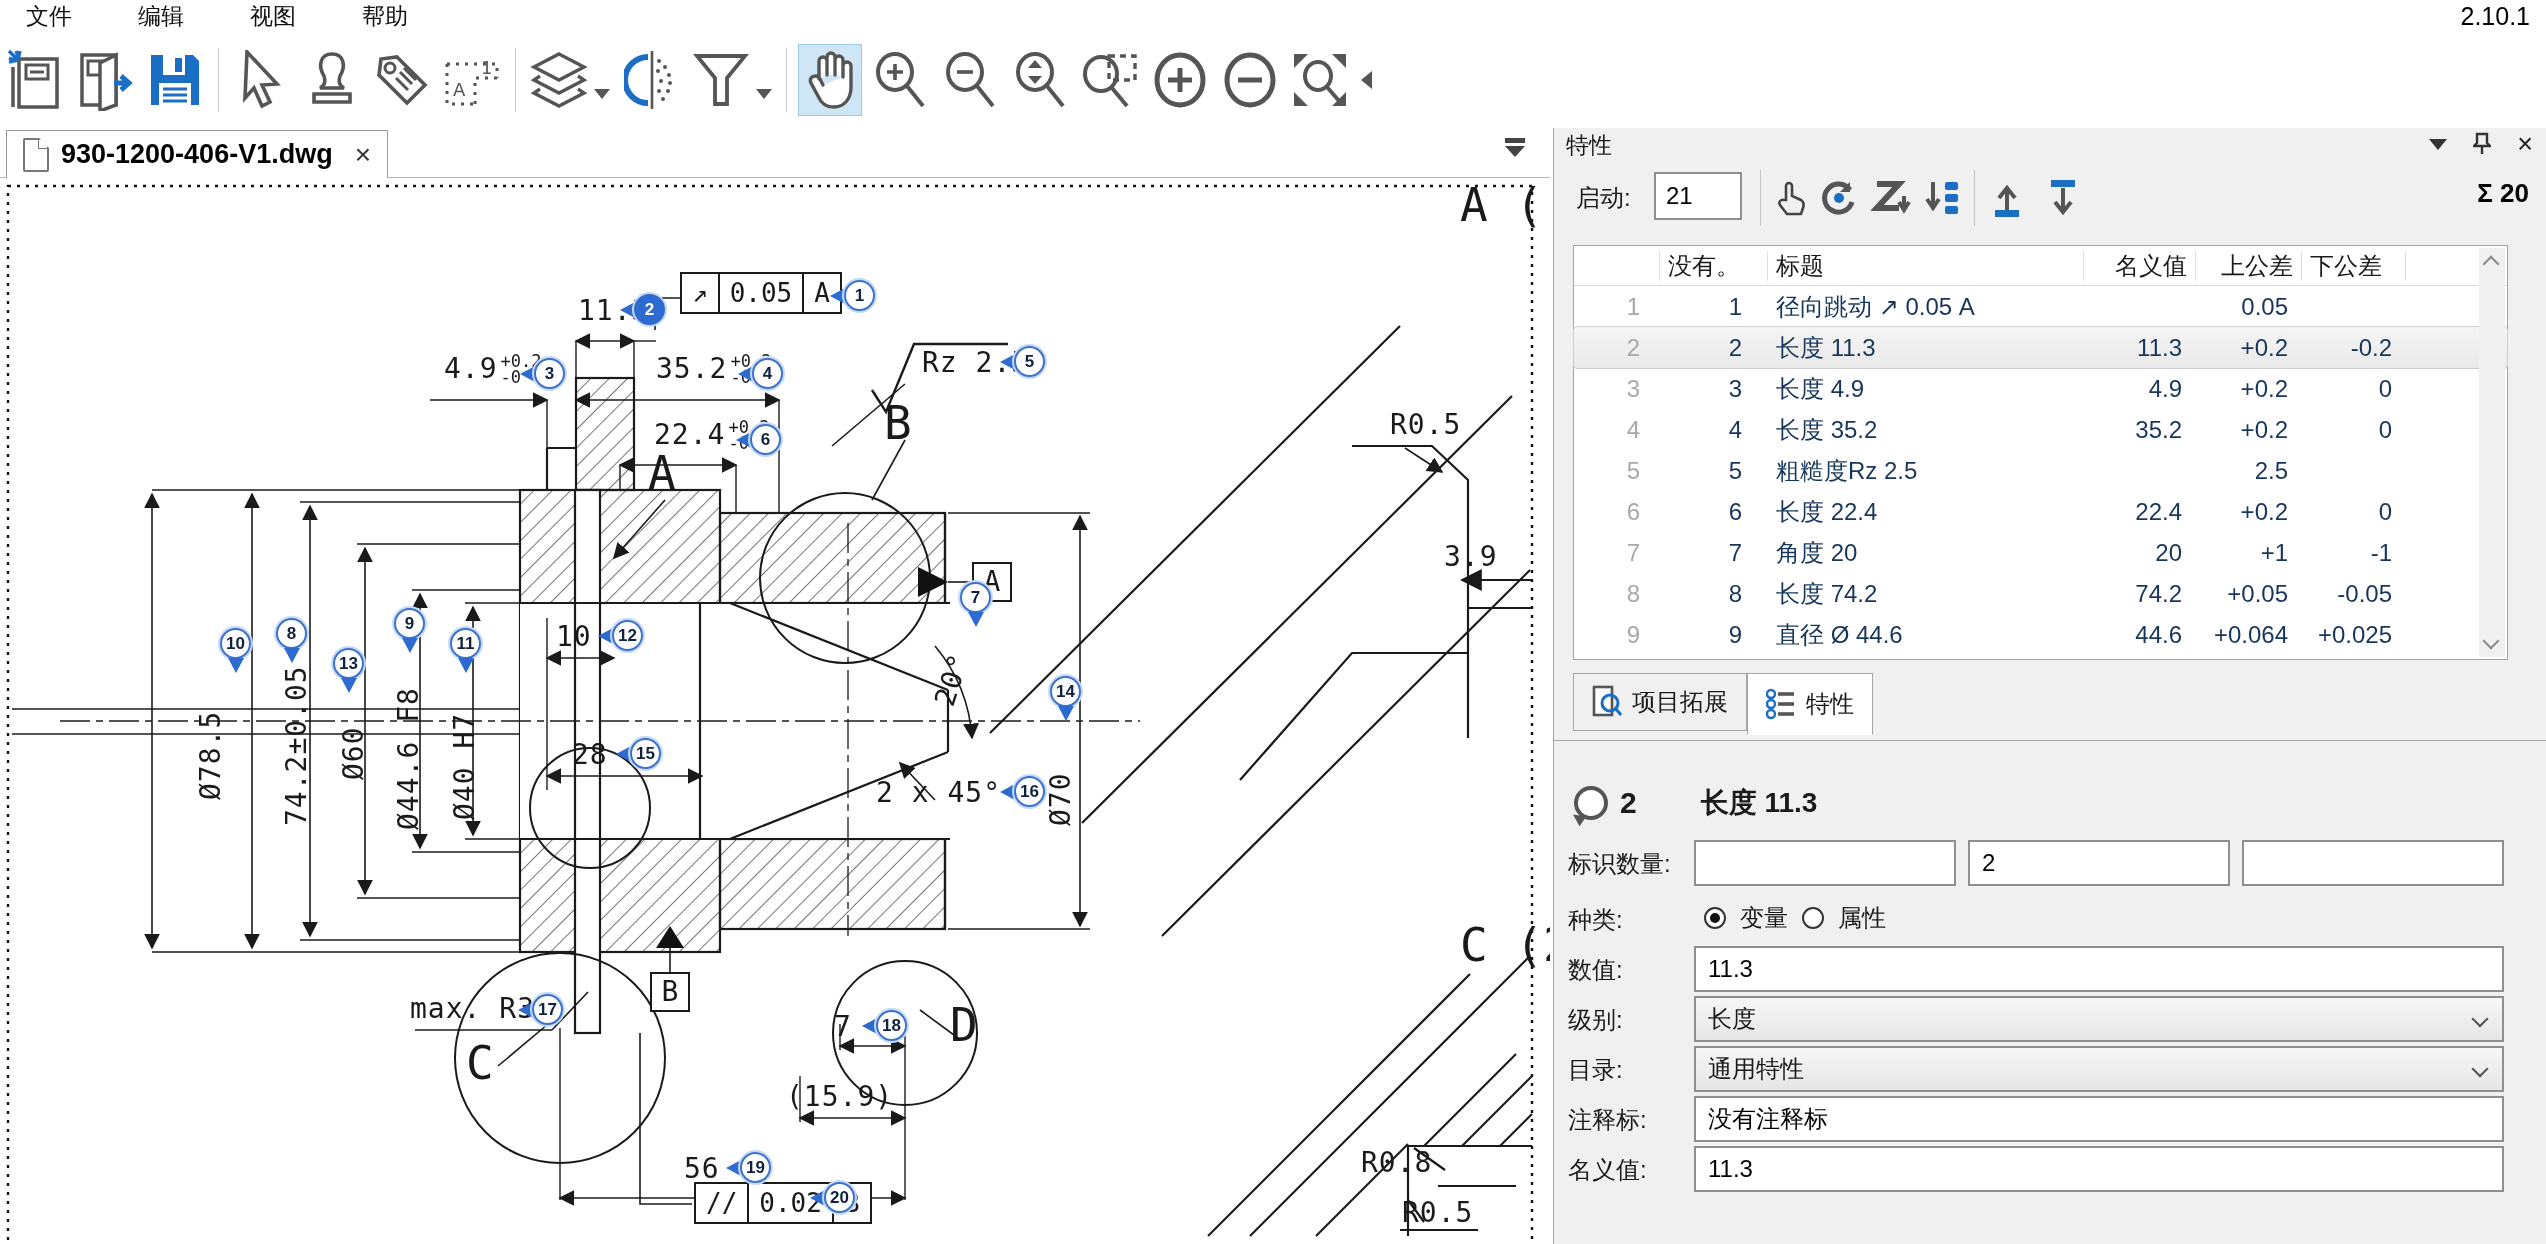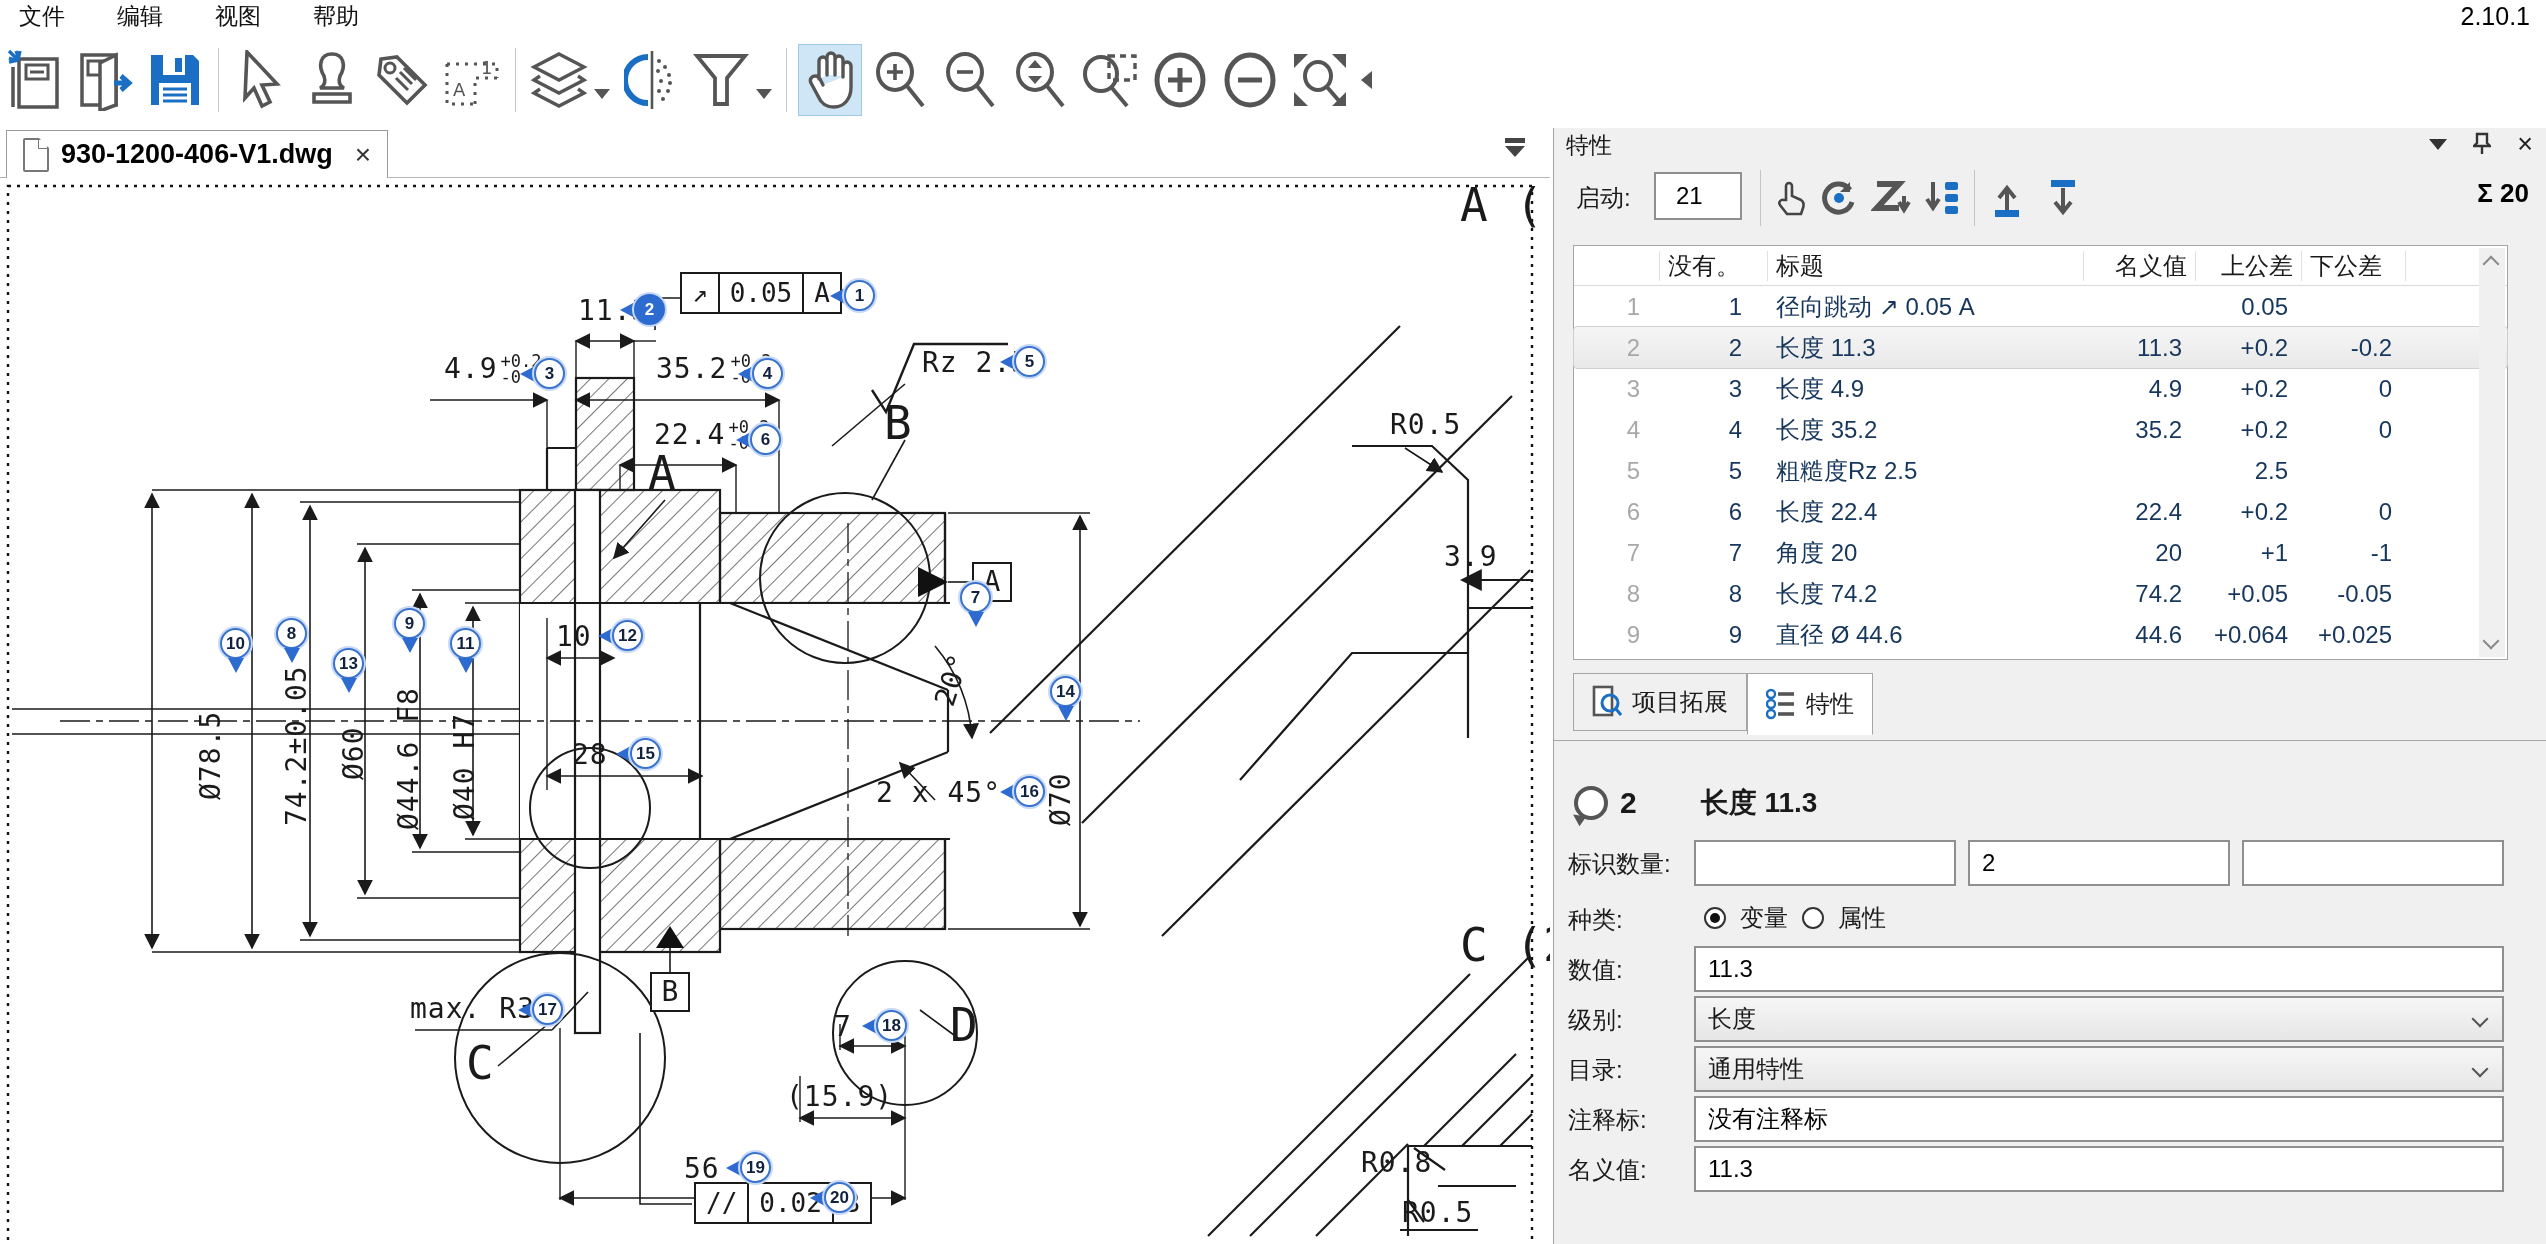--- a/index.html
+++ b/index.html
@@ -3,21 +3,21 @@
 <meta charset="utf-8">
 <style>
   * { margin:0; padding:0; box-sizing:border-box; }
   html,body { width:2546px; height:1244px; overflow:hidden; background:#fff;
     font-family:"Liberation Sans","DejaVu Sans",sans-serif; }
   #app { position:relative; width:2546px; height:1244px; background:#fff; }
 
   
   #menubar { position:absolute; left:0; top:0; width:2546px; height:32px; background:#fff;
     display:flex; align-items:center; font-size:23px; color:#111; }
-  .menu-item { padding:2px 19px; margin-right:14px; cursor:default; }
+  .menu-item { padding:2px 26px; margin-right:14px; cursor:default; }
   #version { position:absolute; right:16px; top:2px; font-size:25px; font-weight:normal; color:#000; }
 
   
   #toolbar { position:absolute; left:0; top:32px; width:2546px; height:96px; background:#fff;
     display:flex; align-items:center; }
   .tbtn { width:62px; height:70px; margin:0 4px; display:flex; align-items:center; justify-content:center; }
   .tbtn svg { display:block; }
   .tbtn.active { background:#cfe6f7; outline:1px solid #9fcae6; }
   .tsep { width:1px; height:64px; background:#c9c9c9; margin:0 8px; }
   .tdrop { width:0; height:0; border-left:8px solid transparent; border-right:8px solid transparent;
@@ -73,21 +73,21 @@
     border-left:1px solid #a5a5a5; font-size:24px; color:#1a1a1a; }
   .ptitle { position:absolute; left:0; width:993px; height:32px; background:#f0f0f0; }
   .ptitle .t { position:absolute; left:12px; top:2px; font-size:23px; }
   .ptitle .wicons { position:absolute; right:14px; top:4px; display:flex; align-items:center; gap:26px; }
   .wi-chev { width:0; height:0; border-left:9px solid transparent; border-right:9px solid transparent; border-top:11px solid #333; }
   .wi-x { font-size:27px; color:#222; line-height:22px; }
 
   #start-row { position:absolute; left:0; top:36px; width:993px; height:72px; }
   #start-label { position:absolute; left:22px; top:18px; }
   #start-input { position:absolute; left:100px; top:8px; width:88px; height:48px; background:#fff;
-    border:2px solid #8f8f8f; font-size:24px; padding-left:20px; font-family:inherit; }
+    border:2px solid #8f8f8f; font-size:24px; padding-left:10px; font-family:inherit; }
   .srow-sep { position:absolute; top:6px; width:1px; height:56px; background:#c4c4c4; }
   .sicon { position:absolute; top:10px; width:46px; height:48px; display:flex; align-items:center; justify-content:center; }
   #sum-badge { position:absolute; right:18px; top:14px; font-size:26px; font-weight:bold; color:#000; }
 
   
   #ptable { position:absolute; left:19px; top:117px; width:935px; height:415px; background:#fff; border:1px solid #a5a5a5; }
   .thead { display:grid; grid-template-columns:86px 108px 316px 112px 106px 104px 1fr; height:40px;
     align-items:center; border-bottom:1px solid #d9d9d9; color:#1a1a1a; }
   .thead .hc { padding:0 8px; border-right:1px solid #e0e0e0; height:30px; line-height:30px; }
   .thead .hc:last-child { border-right:none; }

